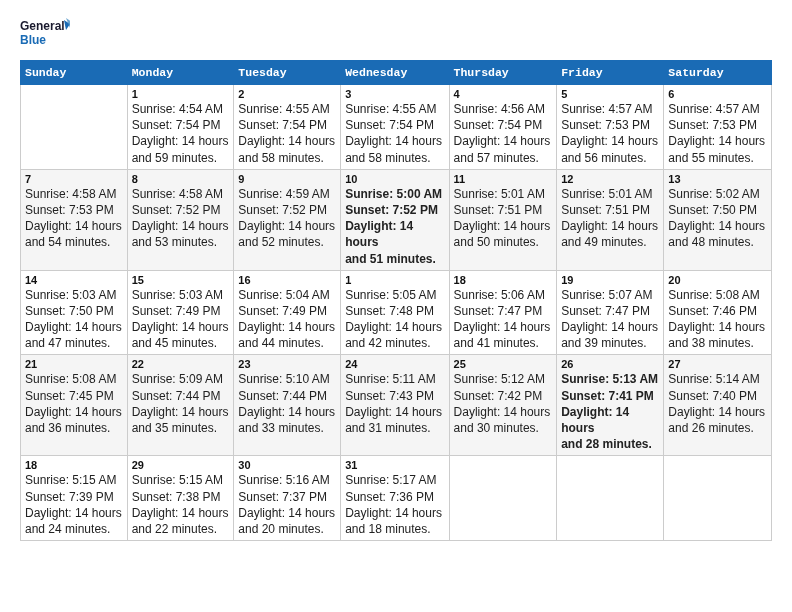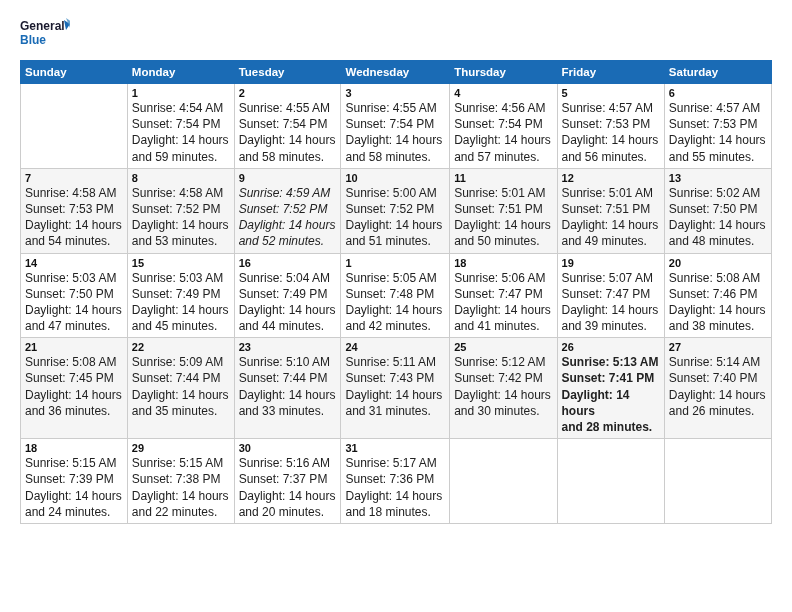--- a/index.html
+++ b/index.html
@@ -48,20 +48,21 @@
       font-size: 10.5px;
     }
     .calendar thead th {
       background: #1a6bb5;
       color: #fff;
       padding: 5px 4px;
       text-align: left;
       font-size: 11.5px;
       font-weight: bold;
       border: 1px solid #1a6bb5;
+      font-family: Liberation Mono, monospace;
     }
     .calendar tbody td {
       border: 1px solid #ccc;
       vertical-align: top;
       padding: 3px 4px;
       width: 113px;
       height: 82px;
       background: #fff;
     }
     .calendar tbody tr:nth-child(even) td {
@@ -170,28 +171,28 @@
           </td>
           <td>
             <span class="day-number">8</span>
             <div class="day-info" style="white-space: pre-line;">Sunrise: 4:58 AM
 Sunset: 7:52 PM
 Daylight: 14 hours
 and 53 minutes.</div>
           </td>
           <td>
             <span class="day-number">9</span>
-            <div class="day-info" style="white-space: pre-line; font-style: italic;">Sunrise: 4:59 AM
+            <div class="day-info" style="white-space: pre-line;">Sunrise: 4:59 AM
 Sunset: 7:52 PM
 Daylight: 14 hours
 and 52 minutes.</div>
           </td>
           <td>
             <span class="day-number">10</span>
-            <div class="day-info" style="white-space: pre-line;">Sunrise: 5:00 AM
+            <div class="day-info" style="white-space: pre-line; font-weight: bold;">Sunrise: 5:00 AM
 Sunset: 7:52 PM
 Daylight: 14 hours
 and 51 minutes.</div>
           </td>
           <td>
             <span class="day-number">11</span>
             <div class="day-info" style="white-space: pre-line;">Sunrise: 5:01 AM
 Sunset: 7:51 PM
 Daylight: 14 hours
 and 50 minutes.</div>

